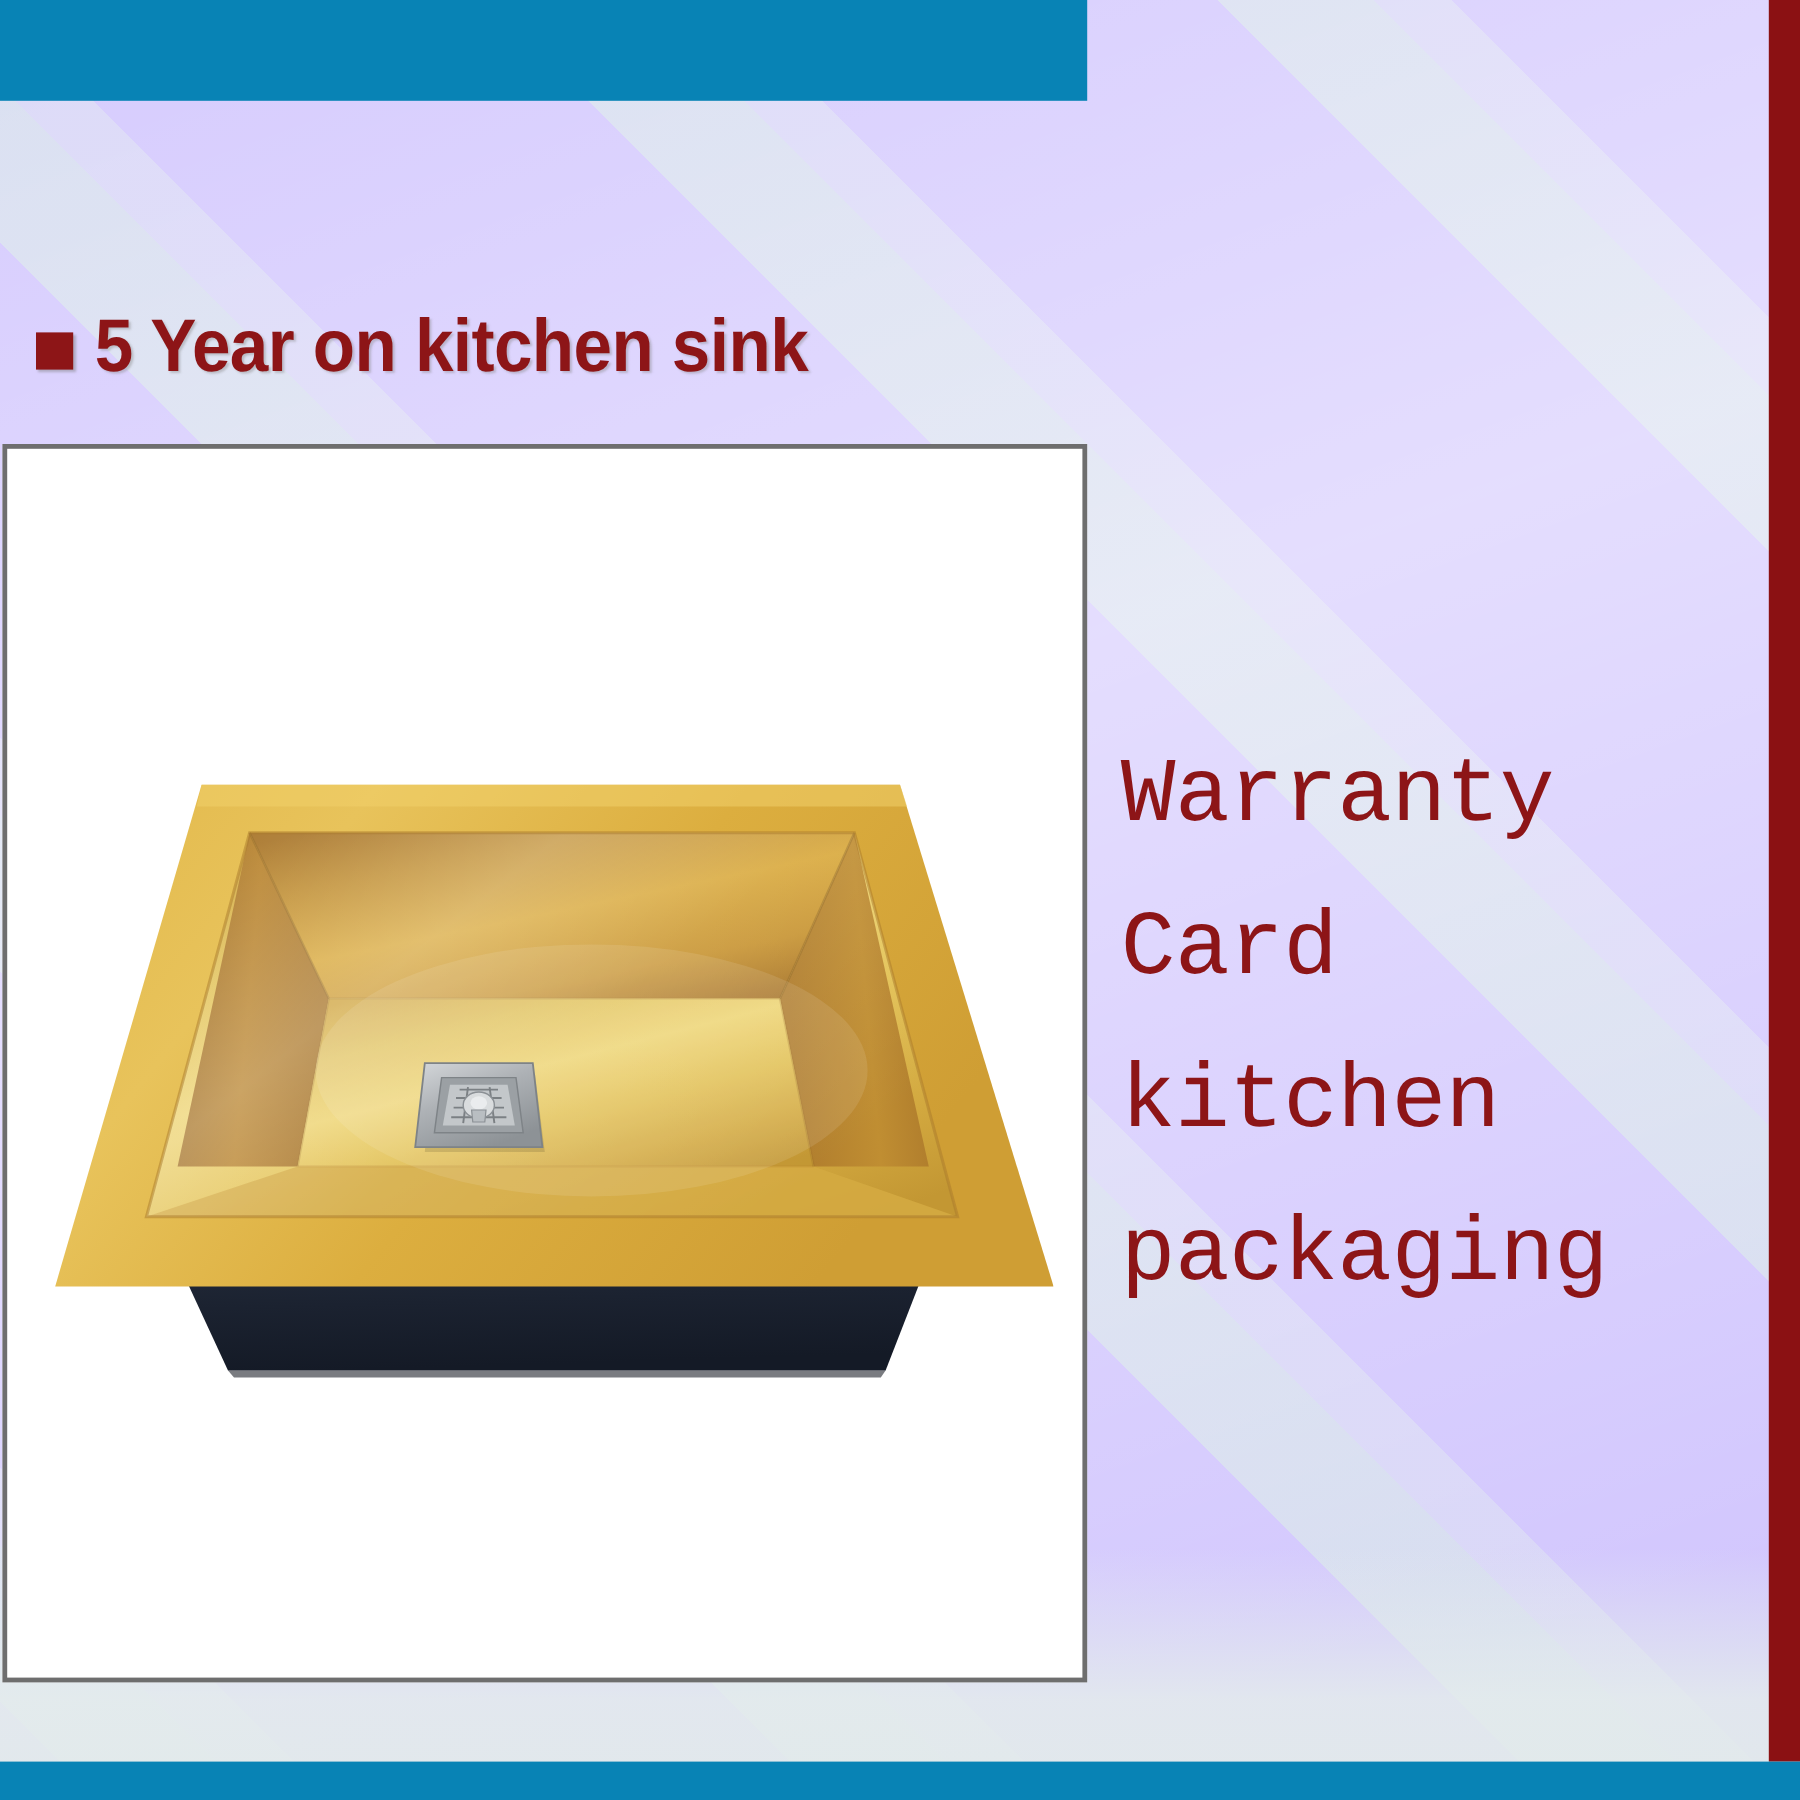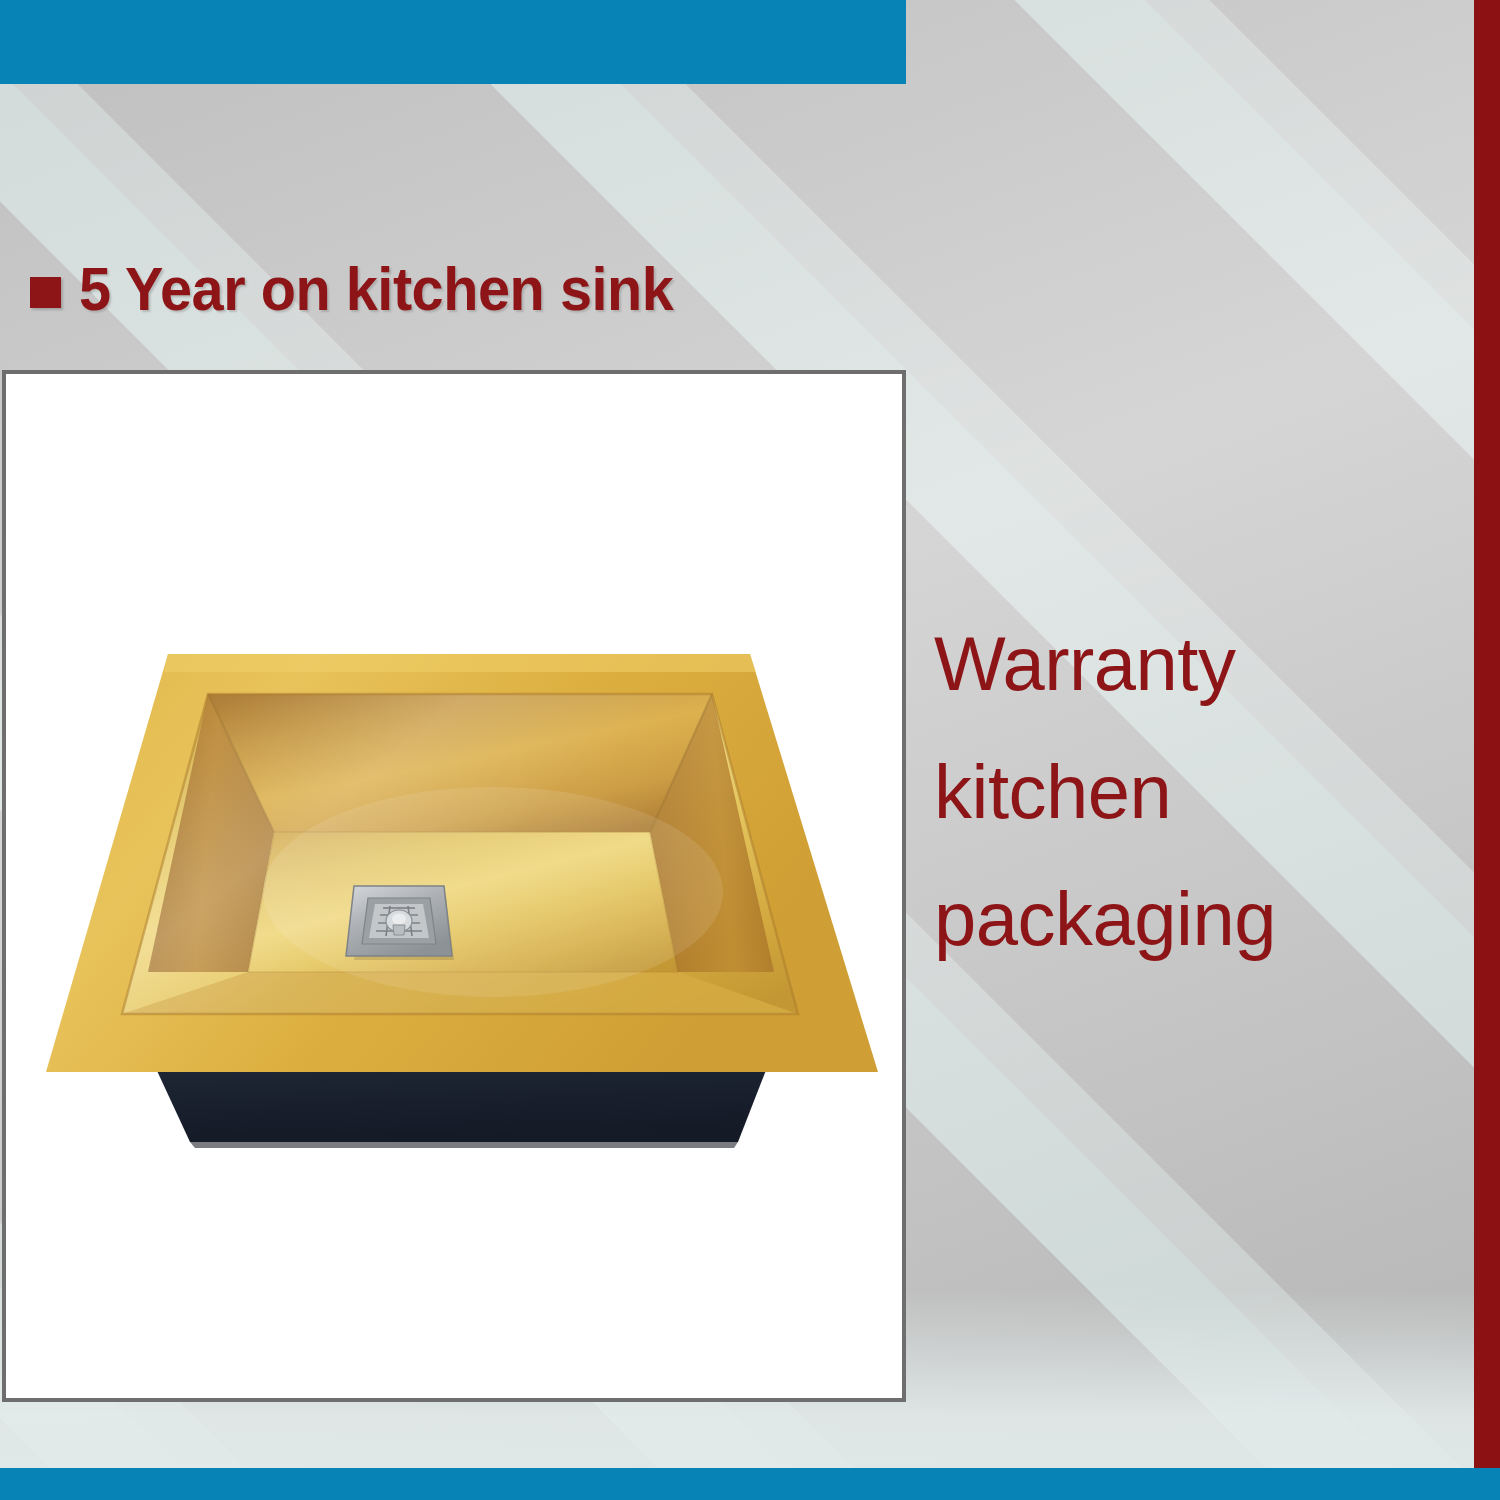--- a/index.html
+++ b/index.html
@@ -4,21 +4,21 @@
 <style>
   html,body{margin:0;padding:0;}
   body{
     width:1500px;height:1500px;
     font-family:"Liberation Sans", sans-serif;
     background:#f7f9f9;
     overflow:hidden;
   }
   #stage{
     position:relative;width:1500px;height:1500px;overflow:hidden;
-    background:#a3a3a3;
+    background:#c4b5fd;
   }
 
   
   .stripes{
     position:absolute;inset:0;
     background:
       repeating-linear-gradient(
         45deg,
         rgba(208,230,226,0.00) 0px,
         rgba(208,230,226,0.00) 58px,
@@ -92,21 +92,21 @@
 
   
   .warranty{
     position:absolute;left:934px;top:600px;width:470px;
     color:#8d1517;
     font-size:76px;
     font-weight:400;
     line-height:1.68;
     letter-spacing:-0.5px;
   }
-  .warranty .ln{display:block;}
+  .warranty .ln{display:block;font-family:Liberation Mono, monospace;}
 </style>
 </head>
 <body>
 
 <div id="stage">
 
   <div class="stripes"></div>
   <div class="wash"></div>
   <div class="bottomwash"></div>
 
@@ -226,17 +226,18 @@
           <ellipse cx="361" cy="277" rx="7" ry="5.5" fill="#eef0f1" opacity="0.8"></ellipse>
           <path d="M355 283 L367 283 L366 293 L356 293 Z" fill="#b9bec2" stroke="#8b9095" stroke-width="1"></path>
         </g>
       </svg>
     </div>
 
   </div>
 
   <div class="warranty">
     <span class="ln">Warranty</span>
+    <span class="ln">Card</span>
     <span class="ln">kitchen</span>
     <span class="ln">packaging</span>
   </div>
 
 </div>
 
 </body></html>

